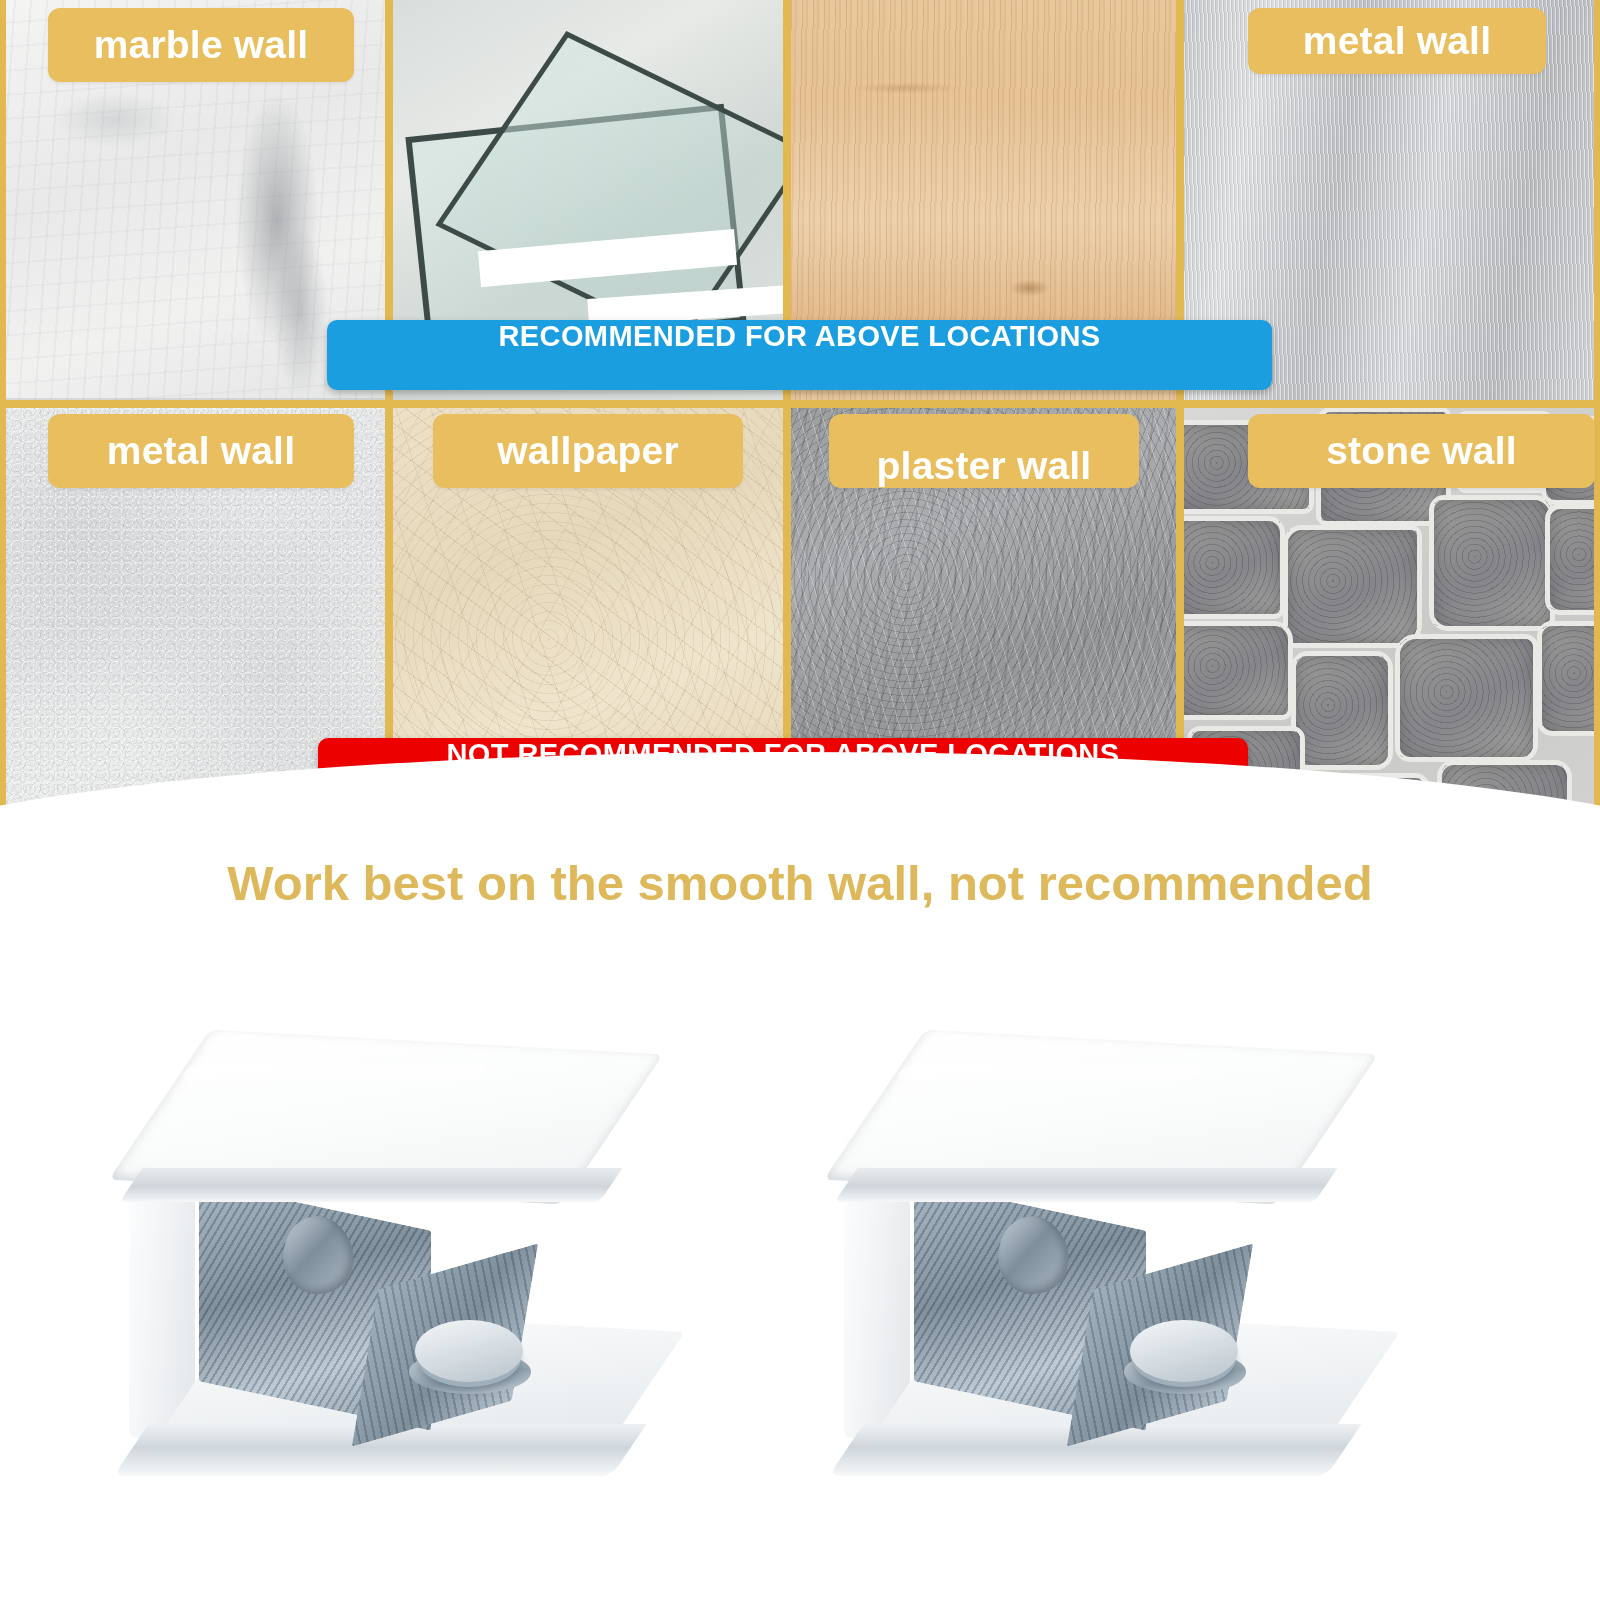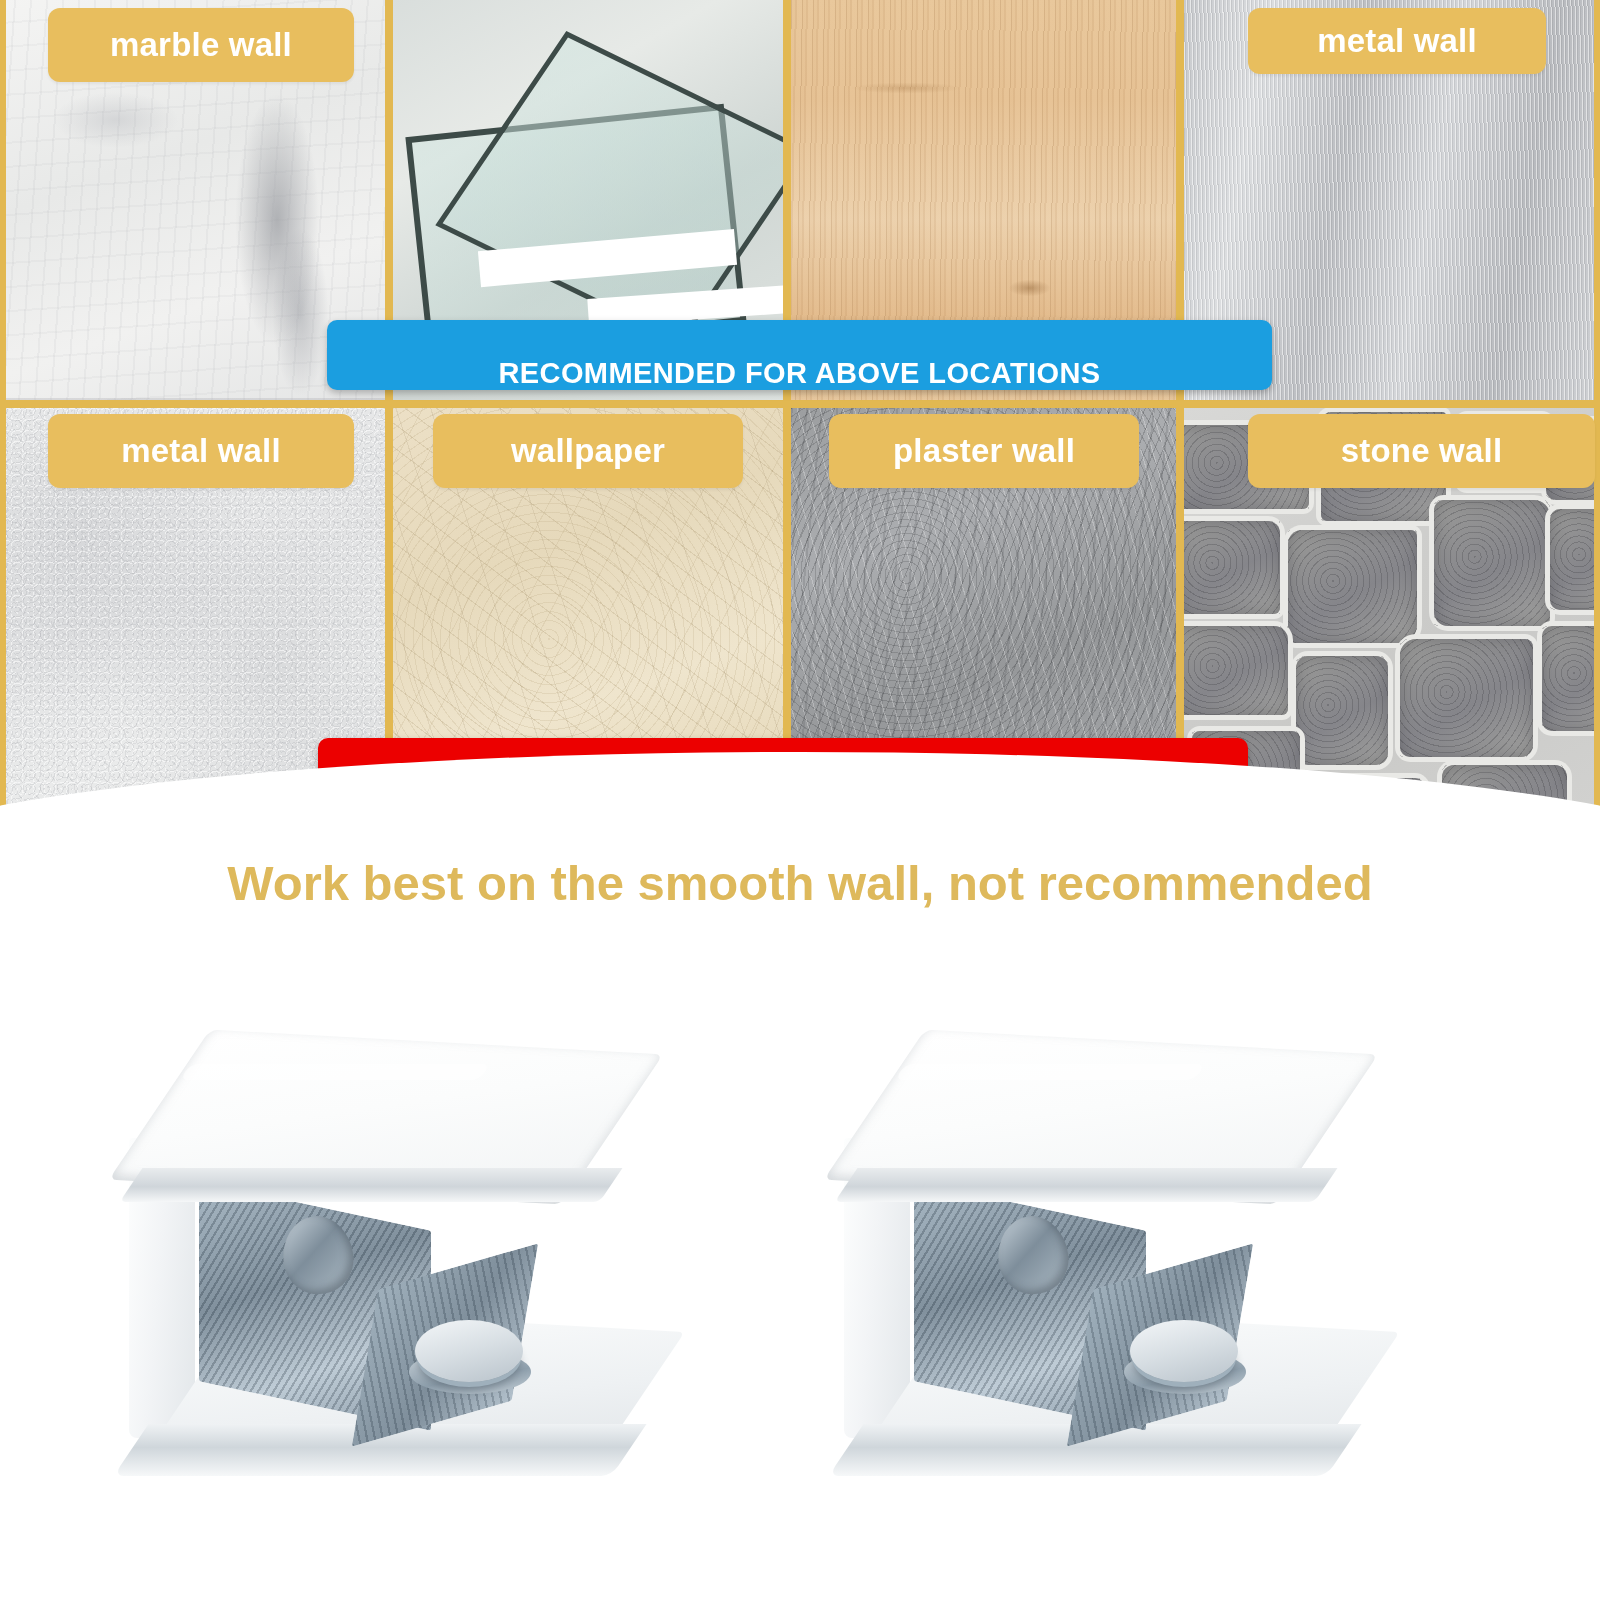--- a/index.html
+++ b/index.html
@@ -117,33 +117,33 @@
 
   
   .divider{ position:absolute; background:#e2b851; }
 
   
   .wall-badge{
     position:absolute;
     background:#e8be5e;
     border-radius:12px;
     color:#ffffff;
-    font-size:33px;
+    font-size:39px;
     font-weight:bold;
     display:flex; align-items:center; justify-content:center;
     letter-spacing:.2px;
     box-shadow:0 2px 3px rgba(0,0,0,.06);
     white-space:nowrap;
   }
 
   
   .banner{
     position:absolute;
     border-radius:10px;
-    display:flex; align-items:flex-end; justify-content:center;
+    display:flex; align-items:flex-start; justify-content:center;
     color:#ffffff; font-weight:bold; letter-spacing:.4px;
     box-shadow:0 3px 7px rgba(0,0,0,.25);
     white-space:nowrap;
   }
   #banner-recommended{
     left:327px; top:320px; width:945px; height:70px;
     background:#1b9ee0; font-size:29px;
   }
   #banner-not-recommended{
     left:318px; top:738px; width:930px; height:66px;
@@ -314,21 +314,21 @@
   <div class="wall-badge" style="left:1248px; top:8px; width:298px; height:66px;">
     <span>metal wall</span>
   </div>
 
   <div class="wall-badge" style="left:48px; top:414px; width:306px; height:74px;">
     <span>metal wall</span>
   </div>
   <div class="wall-badge" style="left:433px; top:414px; width:310px; height:74px;">
     <span>wallpaper</span>
   </div>
-  <div class="wall-badge" style="left:829px; top:414px; width:310px; height:74px;">
+  <div class="wall-badge" style="left:829px; top:414px; width:310px; height:74px;align-items:flex-end;">
     <span>plaster wall</span>
   </div>
   <div class="wall-badge" style="left:1248px; top:414px; width:347px; height:74px;">
     <span>stone wall</span>
   </div>
 
   <div class="banner" id="banner-recommended">
     <span>RECOMMENDED FOR ABOVE LOCATIONS</span>
   </div>
   <div class="banner" id="banner-not-recommended">

